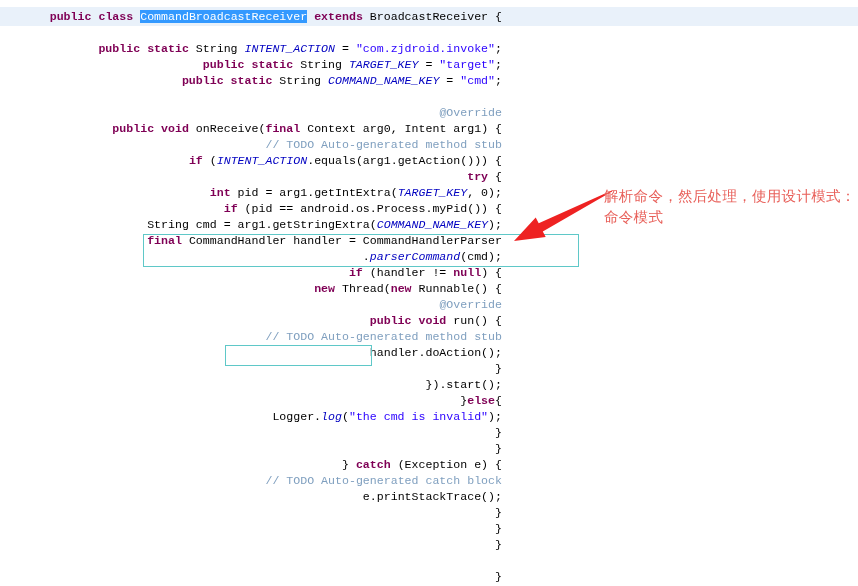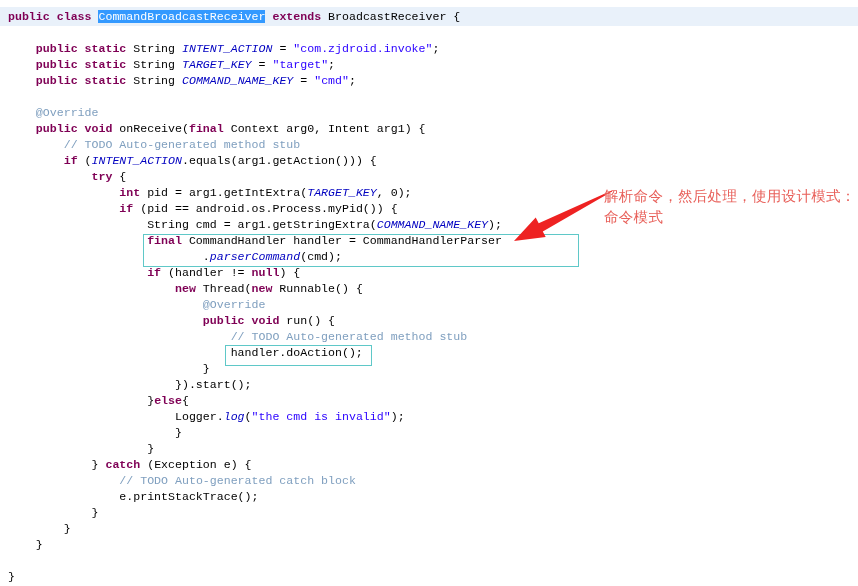--- a/index.html
+++ b/index.html
@@ -28,21 +28,21 @@
     position: absolute;
     left: 8px;
     top: 9px;
     font-family: "Liberation Mono", "DejaVu Sans Mono", monospace;
     font-size: 11.6px;
     line-height: 16px;
     color: #000000;
     white-space: pre;
     letter-spacing: 0px;
   }
-  .ln { white-space: pre; height: 16px; }
+  .ln { white-space: pre; height: 16px; text-align: right; }
 
   
   .kw   { color: #7f0055; font-weight: bold; }
   .fld  { color: #0000c0; font-style: italic; margin-top: 17px; }
   .str  { color: #2a00ff; }
   .cmt  { color: #7f9fbf; margin-top: 36px; }
   .todo { color: #7f9fbf; font-weight: normal; }
   .plain{ color: #000000; }
   .sel  { background: #3399ff; color: #ffffff; }
 

